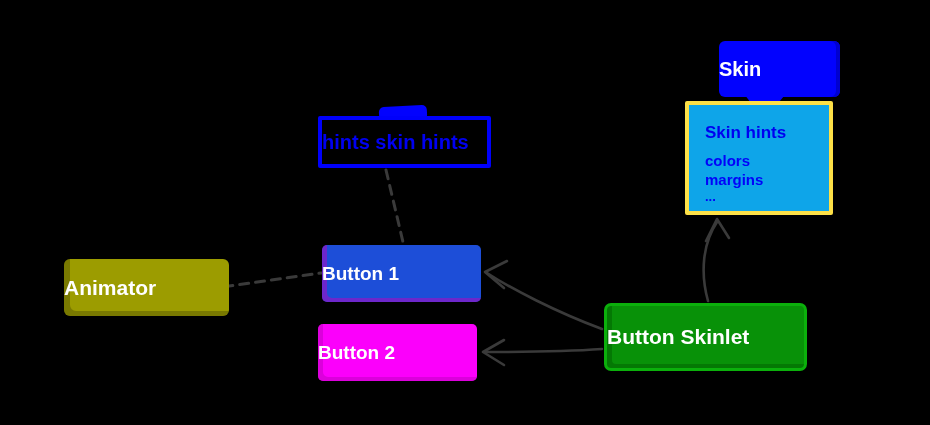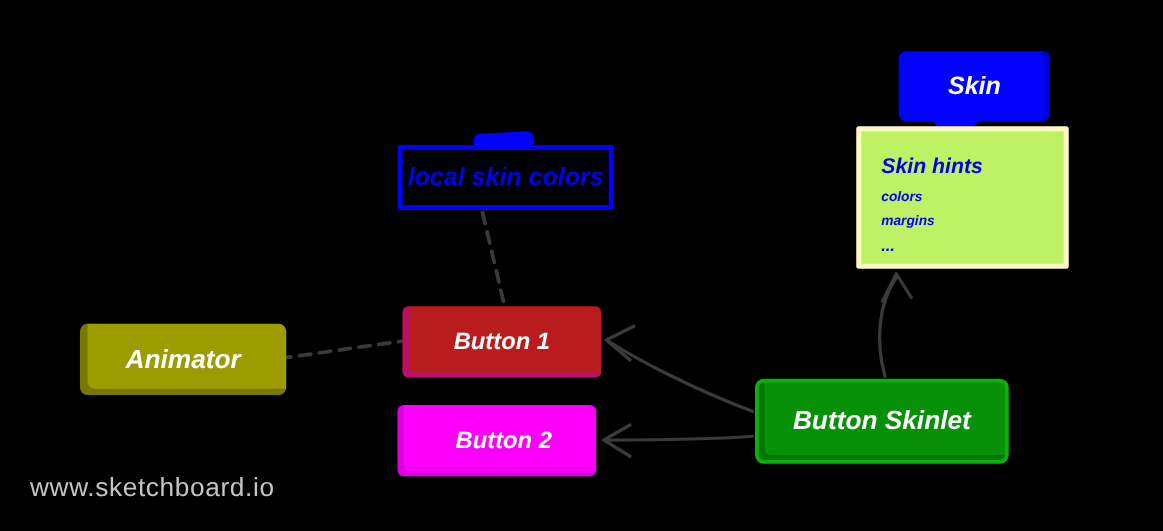--- a/index.html
+++ b/index.html
@@ -1,45 +1,45 @@
 <!DOCTYPE html>
 <html><head>
 <meta charset="utf-8">
 <style>
   html,body{margin:0;padding:0;background:#000;}
   #canvas{
     position:relative;width:930px;height:425px;background:#000;overflow:hidden;
     font-family:"Liberation Sans", sans-serif;
   }
-  .node{position:absolute;display:flex;align-items:center;justify-content:center;
-        box-sizing:border-box;color:#fff;font-weight:bold;text-align:center;font-style:italic;}
+  .node{position:absolute;display:flex;align-items:center;
+        box-sizing:border-box;color:#fff;font-weight:bold;text-align:center;}
   
   #skin{left:719px;top:41px;width:121px;height:56px;background:#0202fe;border-radius:6px;
         font-size:20px;box-shadow:inset -4px 0 0 #0000d0;}
   
-  #skin-hints{left:685px;top:101px;width:170px;height:114px;border:4px solid #fef9c3;
-        background:#bef264;border-radius:2px;display:block;}
+  #skin-hints{left:685px;top:101px;width:148px;height:114px;border:4px solid #fde047;
+        background:#0ea5e9;border-radius:2px;display:block;}
   #skin-hints .sh-title{position:absolute;left:16px;top:18px;font-size:17px;font-weight:bold;color:#0000f0;}
-  #skin-hints .sh-item{position:absolute;left:16px;font-size:11px;font-weight:bold;color:#0202fa;}
+  #skin-hints .sh-item{position:absolute;left:16px;font-size:15px;font-weight:bold;color:#0202fa;}
   #skin-hints .sh-item.i0{top:47px;}
   #skin-hints .sh-item.i1{top:66px;}
   #skin-hints .sh-item.i2{top:84px;font-size:13px;}
   
   #local-skin-hints{left:318px;top:116px;width:173px;height:52px;border:4px solid #0000fb;
         background:#000;color:#0000f0;font-size:20px;border-radius:2px;}
   #lsh-blob{position:absolute;left:379px;top:106px;width:48px;height:15px;background:#0202fe;
         border-radius:5px;transform:rotate(-3deg);}
   
   #animator{left:40px;top:259px;width:165px;height:57px;background:#9c9c00;border-radius:6px;
         font-size:21px;box-shadow:inset 6px -5px 0 rgba(0,0,0,0.22);margin-left:24px;}
   
-  #button-1{left:322px;top:245px;width:159px;height:57px;background:#b91c1c;border-radius:5px;
+  #button-1{left:322px;top:245px;width:159px;height:57px;background:#1d4ed8;border-radius:5px;
         font-size:19px;box-shadow:inset 5px -4px 0 rgba(190,0,190,0.5);}
   #button-2{left:318px;top:324px;width:159px;height:57px;background:#fb00fb;border-radius:5px;
-        font-size:19px;box-shadow:inset 5px -4px 0 rgba(190,0,190,0.5);padding-left:11px;}
+        font-size:19px;box-shadow:inset 5px -4px 0 rgba(190,0,190,0.5);}
   
   #button-skinlet{left:604px;top:303px;width:203px;height:68px;background:#089108;
         border:3px solid #0bb00b;border-radius:7px;font-size:21px;
         box-shadow:inset 5px -4px 0 rgba(0,90,0,0.45);}
   
   #edges{position:absolute;left:0;top:0;width:930px;height:425px;}
   #edges path{fill:none;stroke-width:2.6px;stroke-linecap:round;stroke-linejoin:round;}
   #edges path.dashed{stroke-width:3px;stroke-dasharray:9 7;}
   #edges polygon{stroke:none;}
   
@@ -76,34 +76,33 @@
 
   <div class="node" id="skin-hints">
     <div class="sh-title">Skin hints</div>
     <div class="sh-item i0">colors</div>
     <div class="sh-item i1">margins</div>
     <div class="sh-item i2">...</div>
   </div>
 
   <div id="lsh-blob"></div>
   <div class="node" id="local-skin-hints">
-    <span>local skin colors</span>
+    <span>hints skin hints</span>
   </div>
 
   <div class="node" id="animator">
     <span>Animator</span>
   </div>
 
   <div class="node" id="button-1">
     <span>Button 1</span>
   </div>
 
   <div class="node" id="button-2">
     <span>Button 2</span>
   </div>
 
   <div class="node" id="button-skinlet">
     <span>Button Skinlet</span>
   </div>
 
-  <div id="watermark">www.sketchboard.io</div>
 
 </div>
 
 </body></html>

